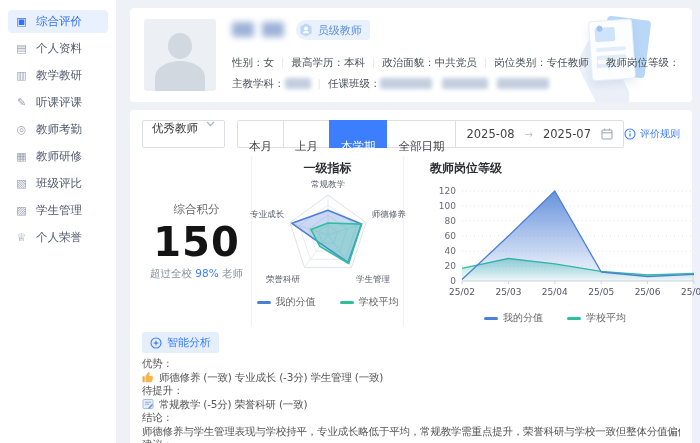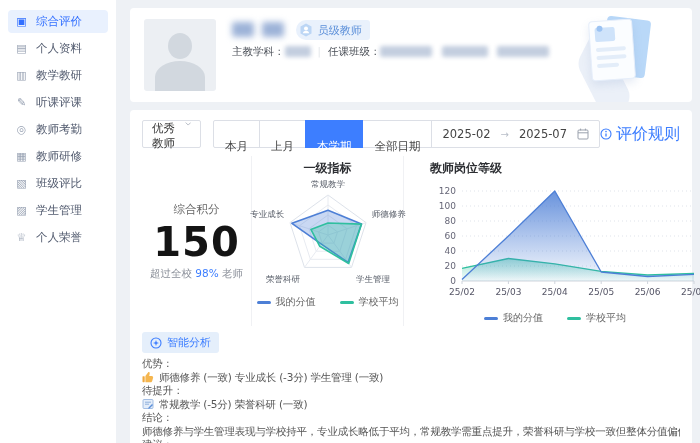--- a/index.html
+++ b/index.html
@@ -16,21 +16,21 @@
 
   
   .main{flex:1;padding:8px 8px 0 14px;display:flex;flex-direction:column;gap:8px;min-width:0}
 
   
   .profile-card{background:#fff;border-radius:4px;padding:11px 14px;display:flex;gap:16px;position:relative;height:94px;flex-shrink:0;overflow:hidden}
   .avatar{width:72px;height:72px;background:#eceff3;border-radius:3px;position:relative;overflow:hidden;flex-shrink:0}
   .avatar .head{position:absolute;left:50%;top:14px;transform:translateX(-50%);width:24px;height:26px;background:#d2d8df;border-radius:50%}
   .avatar .shoulders{position:absolute;left:50%;top:42px;transform:translateX(-50%);width:50px;height:32px;background:#d2d8df;border-radius:50% 50% 0 0}
   .p-right{flex:1;padding-top:1px;position:relative;z-index:2;min-width:0}
-  .name-row{display:flex;align-items:center;gap:12px;height:20px;margin-bottom:1px}
+  .name-row{display:flex;align-items:center;gap:12px;height:20px;margin-bottom:12px}
   .redact{display:inline-block;height:11px;border-radius:2px;background:#c3cedf;filter:blur(2px);vertical-align:-2px}
   .name-redact{width:22px;height:15px;background:#9db3d8;filter:blur(3px)}
   .badge{display:inline-flex;align-items:center;gap:4px;background:#e9f1fc;border-radius:10px 3px 3px 10px;padding:2px 8px 2px 2px;font-size:11px;color:#5b8fd9;white-space:nowrap}
   .info-row{font-size:10.5px;color:#4a4f57;white-space:nowrap;overflow:hidden;line-height:20px}
   .info-row .seg{display:inline-block}
   .info-row .seg + .seg::before{content:"|";color:#e3e6ea;margin:0 7px;font-size:10px}
   .illus{position:absolute;right:26px;top:6px;width:120px;height:84px;z-index:1}
   .illus .platform{position:absolute;left:6px;top:38px;width:104px;height:56px;background:#e6ecf6;border-radius:10px;transform:rotate(45deg) skew(18deg,18deg) scale(.72);opacity:.8}
   .illus .doc-back{position:absolute;right:18px;top:4px;width:44px;height:58px;background:#b9d8f8;border-radius:4px;transform:rotate(7deg)}
   .illus .doc-front{position:absolute;right:32px;top:6px;width:44px;height:60px;background:#fbfdff;border:1px solid #e6eefa;border-radius:4px;transform:rotate(-4deg);box-shadow:0 4px 8px rgba(120,150,200,.18)}
@@ -43,21 +43,21 @@
 
   
   .filters{display:flex;align-items:center;flex-shrink:0}
   .select{width:114px;height:28px;border:1px solid #dcdfe6;border-radius:2px;background:#fff;display:flex;align-items:flex-start;justify-content:space-between;padding:0 9px;color:#333;font-size:11.5px;cursor:pointer;margin-right:12px}
   .btn-group{display:flex;align-items:stretch}
   .gbtn{height:28px;line-height:26px;padding:12px 11px;border:1px solid #dcdfe6;background:#fff;color:#444;font-size:11.5px;margin-left:-1px;cursor:pointer;white-space:nowrap}
   .gbtn:first-child{border-radius:2px 0 0 2px;margin-left:0}
   .gbtn.active{background:#3d7eff;border-color:#3d7eff;color:#fff;position:relative;z-index:1}
   .datebox{display:flex;align-items:center;gap:10px;padding:0 10px;height:28px;border:1px solid #dcdfe6;margin-left:-1px;border-radius:0 2px 2px 0;color:#444;font-size:11.5px;cursor:pointer;white-space:nowrap}
   .datebox .arrow{color:#b8bec8;font-size:10px}
-  .rules{margin-left:auto;color:#3d7eff;display:flex;gap:4px;align-items:center;font-size:16px;cursor:pointer;white-space:nowrap}
+  .rules{margin-left:auto;color:#3d7eff;display:flex;gap:4px;align-items:center;font-size:10px;cursor:pointer;white-space:nowrap}
 
   
   .stats{display:flex;height:170px;margin-top:8px;flex-shrink:0}
   .col-score{width:110px;border-right:1px solid #f0f1f4;display:flex;flex-direction:column;align-items:center;justify-content:center;gap:4px;flex-shrink:0}
   .score-label{color:#666;font-size:11.5px}
   .score-val{font-size:40px;font-weight:700;color:#141414;line-height:1.05;letter-spacing:1px}
   .score-note{font-size:10.5px;color:#8a8f99;white-space:nowrap}
   .score-note .pct{color:#3d7eff}
   .col-radar{width:152px;border-right:1px solid #f0f1f4;display:flex;flex-direction:column;align-items:center;padding-top:4px;flex-shrink:0}
   .chart-title{font-size:12px;font-weight:700;color:#2d2f33;white-space:nowrap}
@@ -144,41 +144,44 @@
           <span class="badge">
             <svg width="16" height="16" viewBox="0 0 16 16">
               <polygon points="8,1.5 13.5,4.5 13.5,11.5 8,14.5 2.5,11.5 2.5,4.5" fill="#bcd6f5"></polygon>
               <circle cx="8" cy="6.6" r="2" fill="#fff"></circle>
               <path d="M4.8 11.2c.5-1.6 1.7-2.4 3.2-2.4s2.7.8 3.2 2.4z" fill="#fff"></path>
             </svg>
             <span>员级教师</span>
           </span>
         </div>
         <div class="info-row">
+          <span class="seg">性别：女</span><span class="seg">最高学历：本科</span><span class="seg">政治面貌：中共党员</span><span class="seg">岗位类别：专任教师</span><span class="seg"><span>教师岗位等级：</span></span>
+        </div>
+        <div class="info-row">
           <span class="seg"><span>主教学科：</span><span class="redact" style="width:26px"></span></span><span class="seg"><span>任课班级：</span><span class="redact" style="width:52px"></span> <span class="redact" style="width:46px;margin-left:6px"></span> <span class="redact" style="width:52px;margin-left:6px"></span></span>
         </div>
       </div>
     </div>
 
     <div class="main-card">
 
       <div class="filters">
         <div class="select">
           <span>优秀教师</span>
           <svg width="9" height="6" viewBox="0 0 9 6">
               <polyline points="1,1 4.5,4.5 8,1" fill="none" stroke="#b0b6c0" stroke-width="1.3"></polyline>
             </svg>
         </div>
         <div class="btn-group">
           <button class="gbtn">本月</button>
           <button class="gbtn">上月</button>
           <button class="gbtn active">本学期</button>
           <button class="gbtn">全部日期</button>
           <div class="datebox">
-            <span>2025-02</span>
+            <span>2025-08</span>
             <span class="arrow">→</span>
             <span>2025-07</span>
             <svg width="12" height="12" viewBox="0 0 12 12">
               <rect x="1" y="2" width="10" height="9" rx="1" fill="none" stroke="#9aa1ad"></rect>
               <line x1="1" y1="4.8" x2="11" y2="4.8" stroke="#9aa1ad"></line>
               <line x1="3.6" y1="0.6" x2="3.6" y2="2.4" stroke="#9aa1ad"></line>
               <line x1="8.4" y1="0.6" x2="8.4" y2="2.4" stroke="#9aa1ad"></line>
             </svg>
           </div>
         </div>

